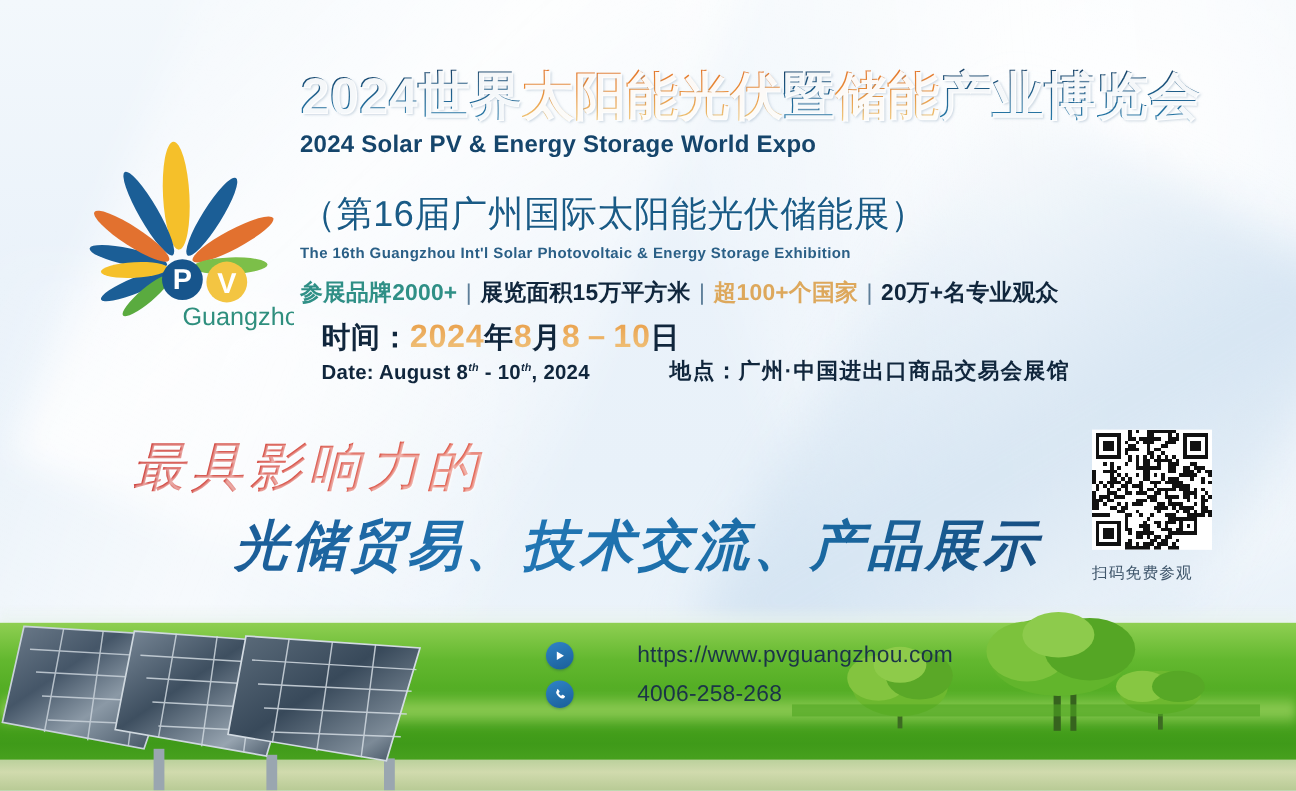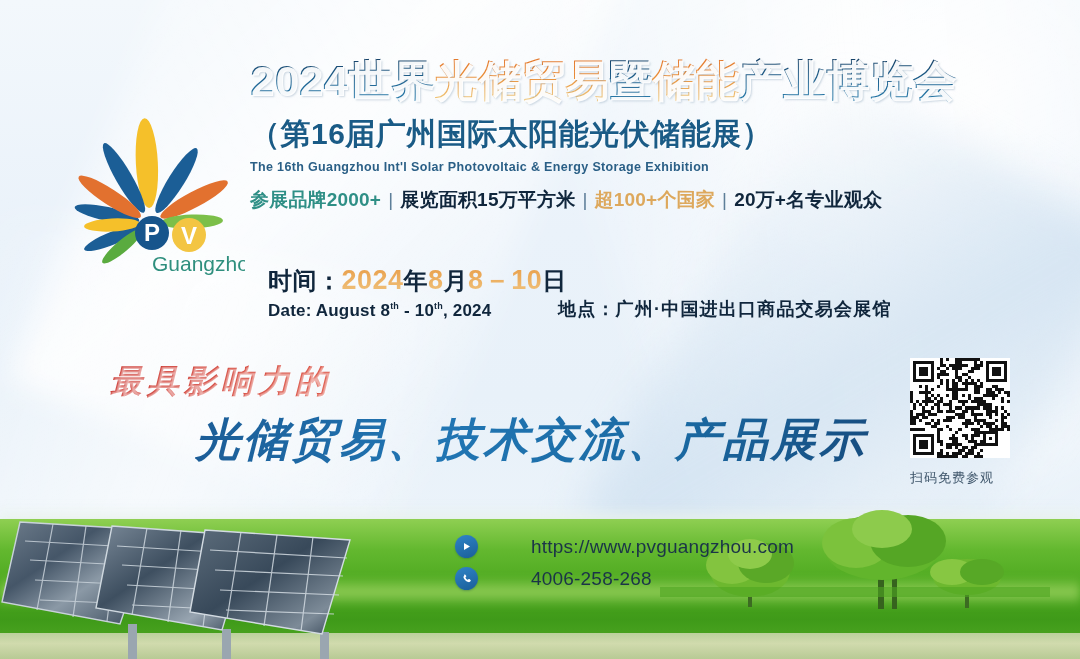--- a/index.html
+++ b/index.html
@@ -74,22 +74,22 @@
     background:linear-gradient(180deg,#e4762c 0%, #ea8b34 40%, #f0c171 85%, #f6dba8 100%);
     -webkit-background-clip:text; background-clip:text;
     -webkit-text-fill-color:transparent;
   }
   .title-en{
     margin-top:6px;
     font-size:20px; font-weight:bold; color:#15456b;
     letter-spacing:.2px; white-space:nowrap;
   }
   .title-sub{
-    margin-top:10px;
-    font-size:30px; font-weight:bold; color:#1a5b86;
+    margin-top:25px;
+    font-size:30px; font-weight:normal; color:#1a5b86;
     letter-spacing:.5px; white-space:nowrap;
     text-shadow:1px 1px 0 rgba(255,255,255,.85);
   }
   .title-sub-en{
     margin-top:5px;
     font-size:12.5px; font-weight:bold; color:#2a5f86;
     letter-spacing:.35px; white-space:nowrap;
   }
 
   
@@ -118,38 +118,38 @@
     color:#d9a45e; font-size:27px;
     background:linear-gradient(180deg,#e89c46 0%, #f0c580 100%);
     -webkit-background-clip:text; background-clip:text;
     -webkit-text-fill-color:transparent;
   }
   .info-en{
     margin-top:3px;
     font-size:17px; font-weight:bold; color:#10263c;
     white-space:nowrap; letter-spacing:.2px;
   }
-  .info-en sup{ font-size:9px; }
+  .info-en sup{ font-size:9px;font-style:italic; }
   .venue-cn{
     font-size:18px; font-weight:bold; color:#10263c;
     white-space:nowrap; letter-spacing:1.2px;
   }
   .venue-en{
     margin-top:5px;
     font-size:13px; font-weight:bold; color:#10263c;
     white-space:nowrap; letter-spacing:.1px;
   }
 
   
   .tagline{
     position:absolute; left:110px; top:360px; width:760px;
   }
   .tag-line1{
     font-family:"Liberation Serif", serif;
-    font-size:32px; font-weight:bold; font-style:italic;
+    font-size:44px; font-weight:normal; font-style:italic;
     color:#d8392c;
     background:linear-gradient(100deg,#c9302a 0%, #e0503c 40%, #d6443a 70%, #cf3b33 100%);
     -webkit-background-clip:text; background-clip:text;
     -webkit-text-fill-color:transparent;
     letter-spacing:5px;
     text-shadow:1px 1px 2px rgba(255,255,255,.6);
     white-space:nowrap;
   }
   .tag-line2{
     font-family:"Liberation Serif", serif;
@@ -263,22 +263,23 @@
       <text x="97" y="146" font-family="Liberation Sans, sans-serif" font-size="24" font-weight="bold" fill="#ffffff" text-anchor="middle">P</text>
 
       <circle cx="134" cy="140" r="17" fill="#f3c542"></circle>
       <text x="134" y="149" font-family="Liberation Sans, sans-serif" font-size="24" font-weight="bold" fill="#ffffff" text-anchor="middle">V</text>
 
       <text x="97" y="176" font-family="Liberation Sans, sans-serif" font-size="21" fill="#2f8f7e" letter-spacing="0">Guangzhou</text>
     </svg>
   </div>
 
   <div class="header">
-    <div class="title-main"><span class="t-navy">2024世界</span><span class="t-orange">光储贸易</span><span class="t-navy">暨</span><span class="t-orange">储能</span><span class="t-navy">产业博览会</span></div>
-
+    <div class="title-main"><span class="t-navy">2024世界</span><span class="t-orange">太阳能光伏</span><span class="t-navy">暨</span><span class="t-orange">储能</span><span class="t-navy">产业博览会</span></div>
+
+    <div class="title-en">2024 Solar PV &amp; Energy Storage World Expo</div>
     <div class="title-sub">（第16届广州国际太阳能光伏储能展）</div>
     <div class="title-sub-en">The 16th Guangzhou Int'l Solar Photovoltaic &amp; Energy Storage Exhibition</div>
 
     <div class="stats"><span class="st-teal">参展品牌2000+</span><span class="st-sep">|</span><span class="st-navy">展览面积15万平方米</span><span class="st-sep">|</span><span class="st-gold">超100+个国家</span><span class="st-sep">|</span><span class="st-navy">20万+名专业观众</span></div>
   </div>
 
   <div class="info-row">
     <div class="info-left">
       <div class="info-cn"><span>时间：</span><span class="hl">2024</span><span>年</span><span class="hl">8</span><span>月</span><span class="hl">8－10</span><span>日</span></div>
       <div class="info-en"><span>Date: August 8</span><sup>th</sup><span> - 10</span><sup>th</sup><span>, 2024</span></div>

